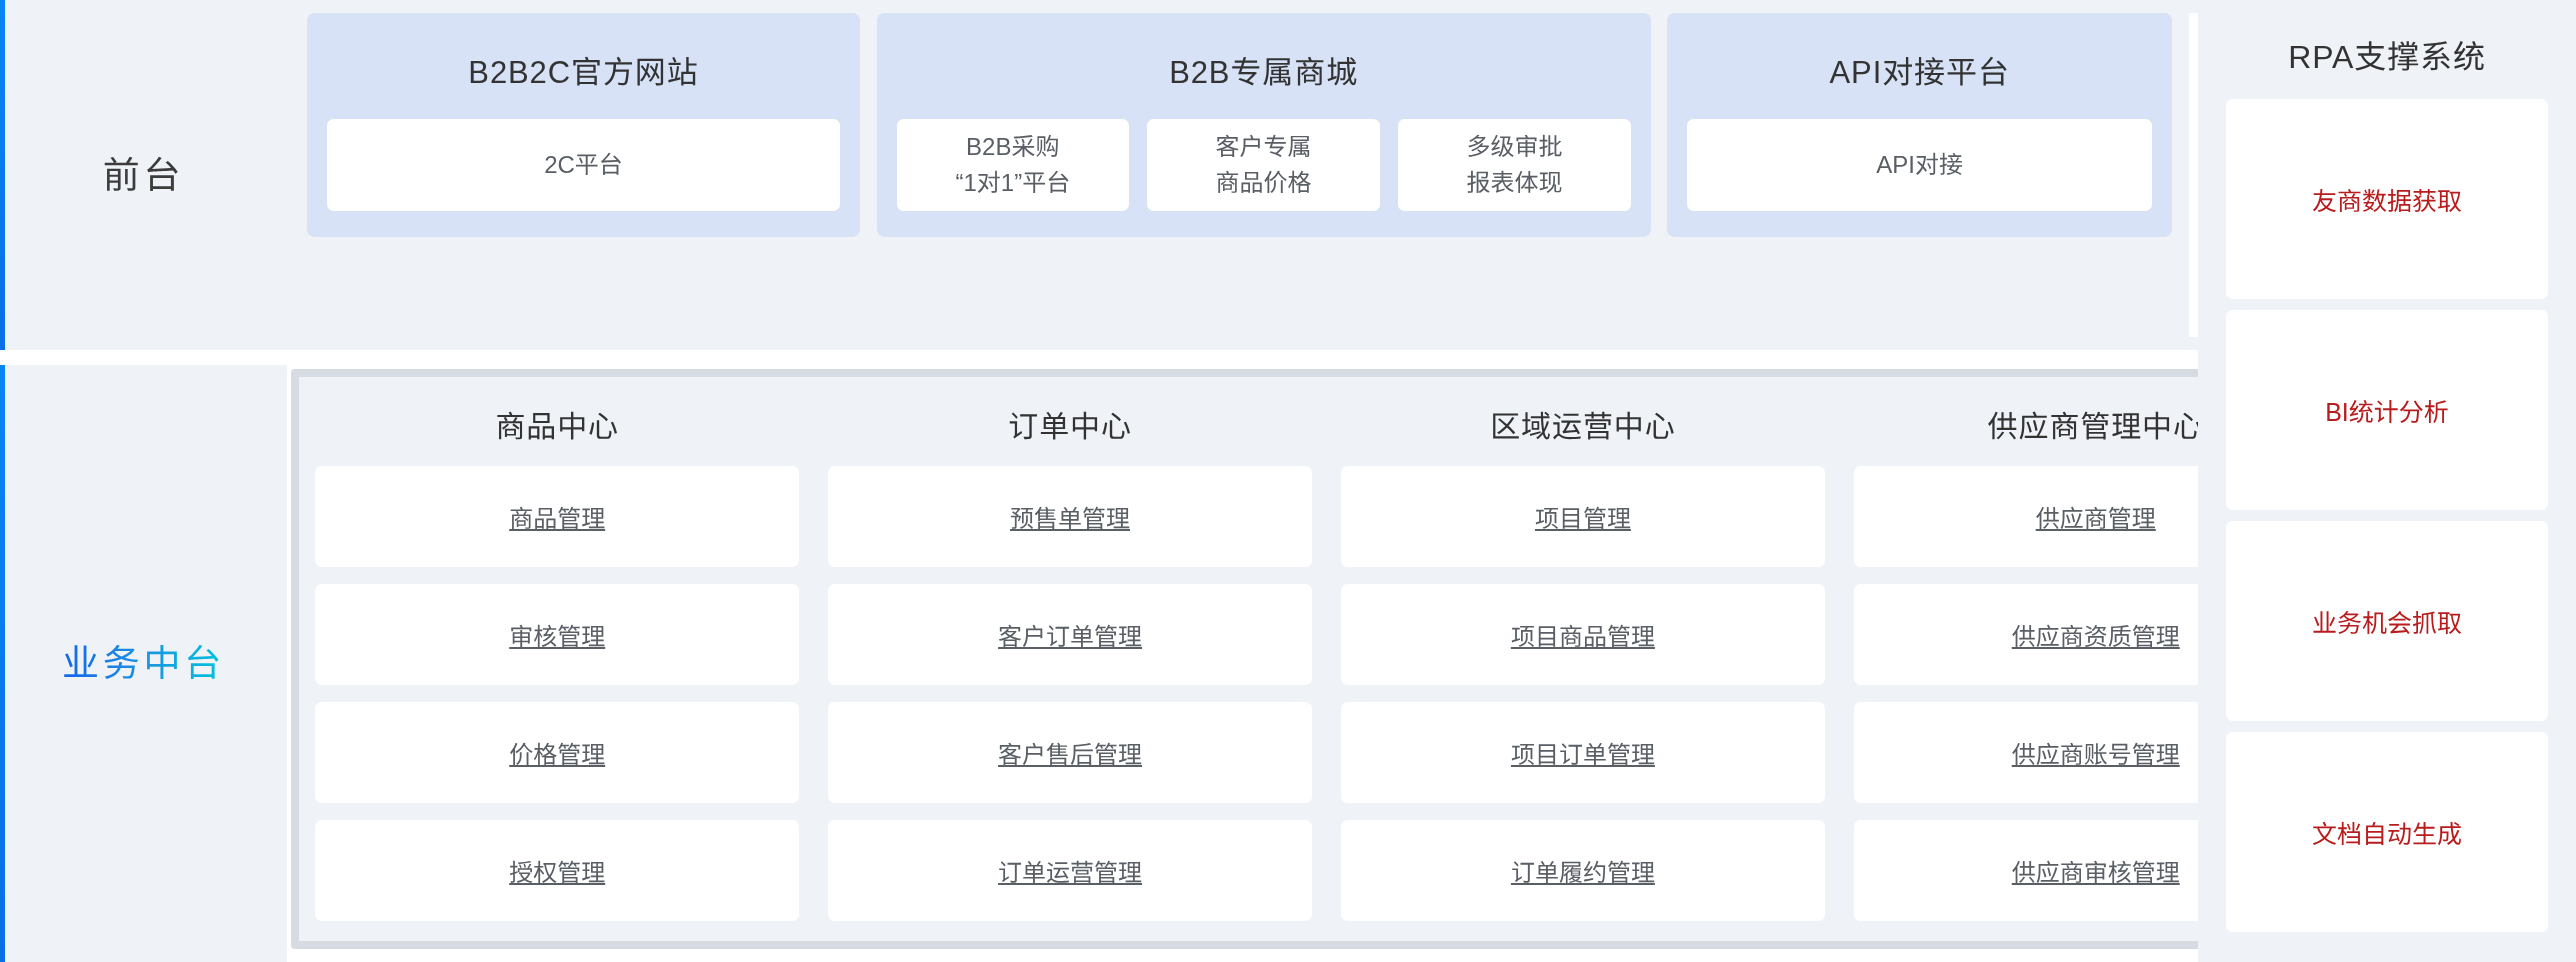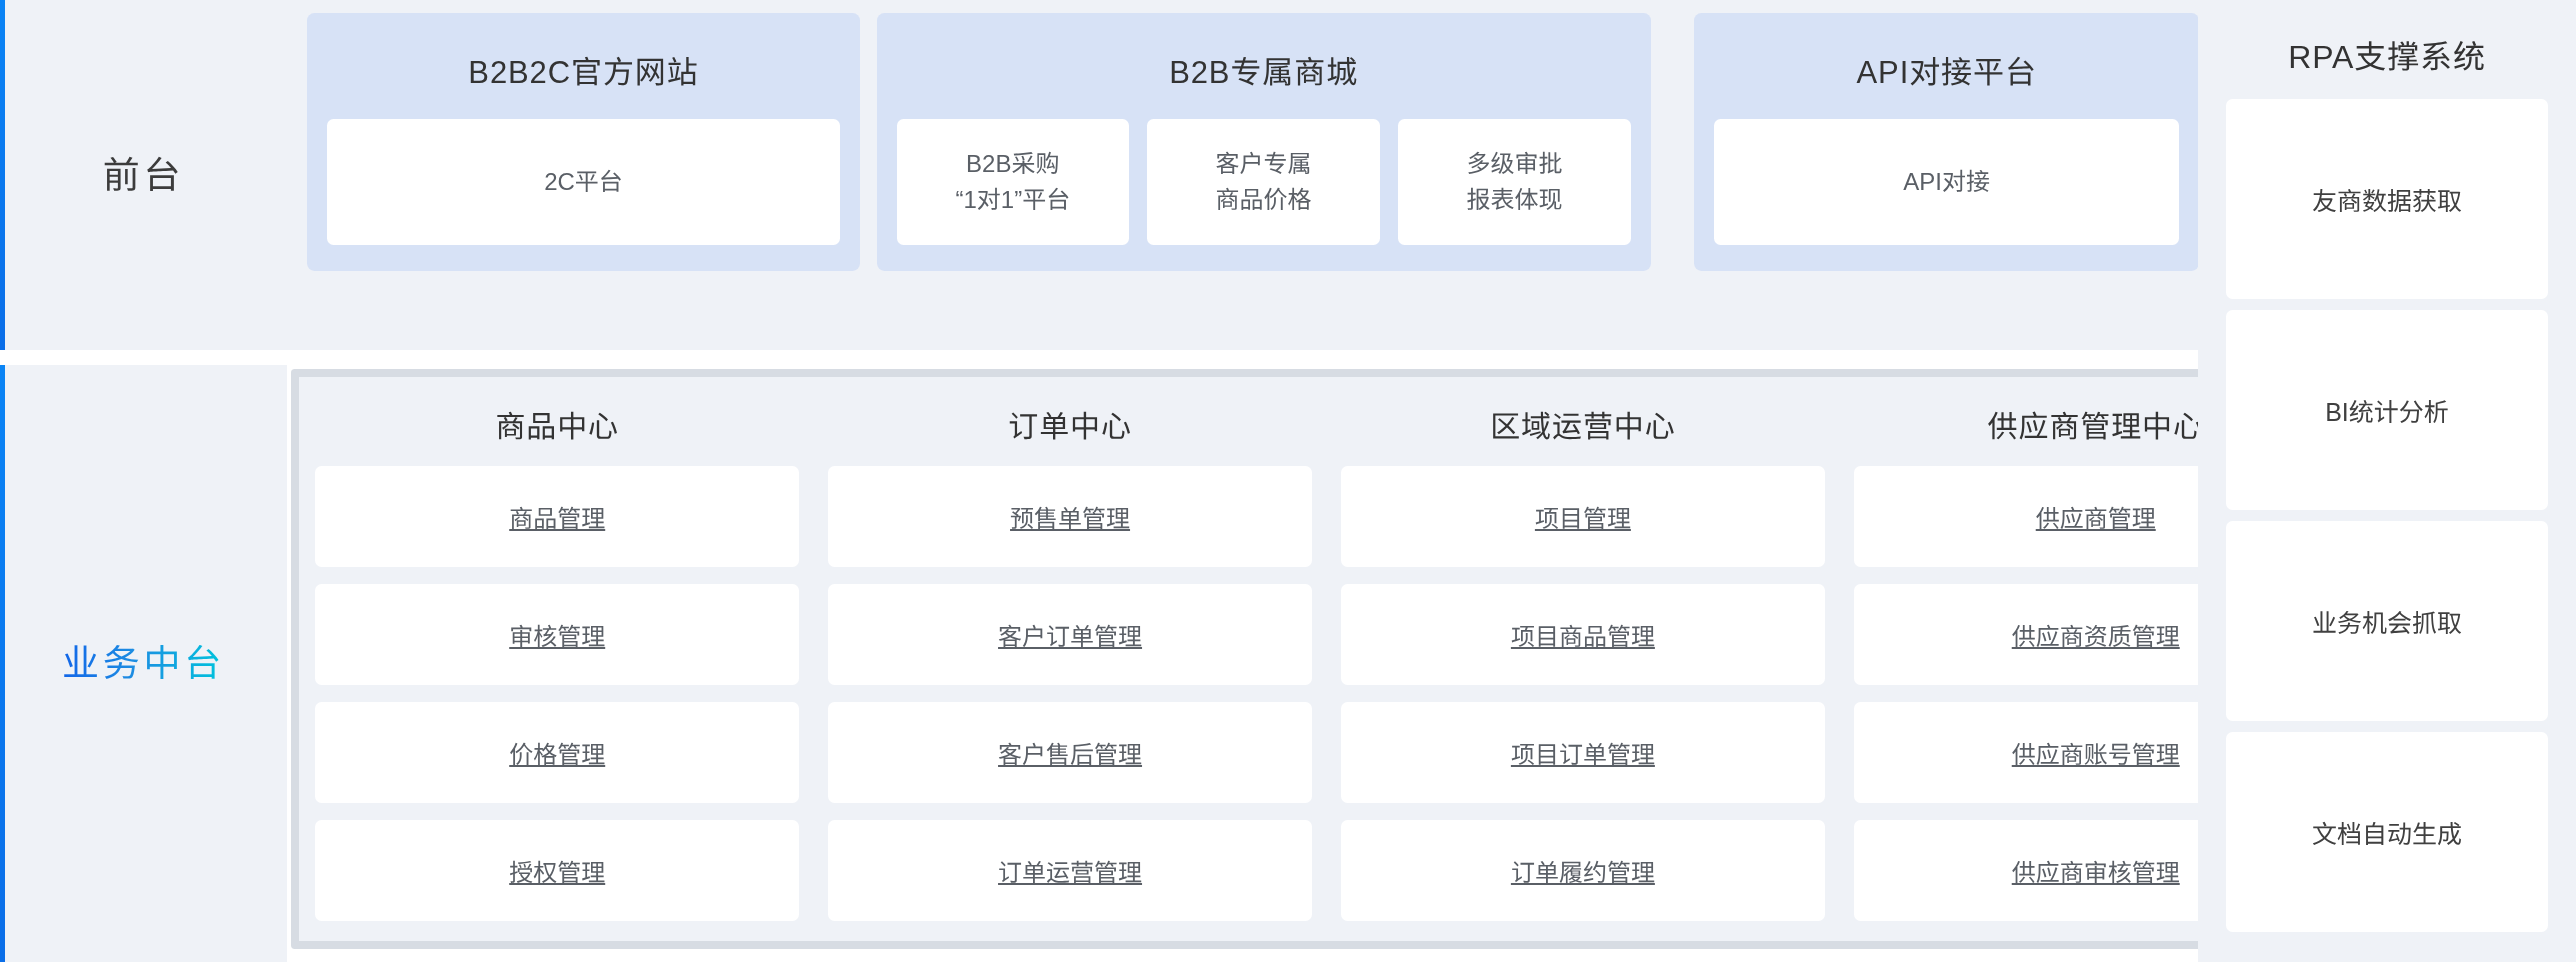--- a/index.html
+++ b/index.html
@@ -88,25 +88,25 @@
     box-sizing: border-box;
   }
 
   .group-box {
     background: #d7e2f6;
     border-radius: 7.4px;
     padding: 0 20px 26px 20px;
     box-sizing: border-box;
     display: flex;
     flex-direction: column;
-    height: 258px;
+    height: 224px;
   }
   .group-box.g1 { flex: 0 0 553px; }
   .group-box.g2 { flex: 0 0 774px; }
-  .group-box.g3 { flex: 0 0 505px; margin-left: 27px; }
+  .group-box.g3 { flex: 0 0 505px; }
 
   .group-title {
     font-size: 31px;
     color: #333333;
     text-align: center;
     line-height: 1;
     padding: 44px 0 31px 0;
     letter-spacing: 0.9px;
   }
 
@@ -163,21 +163,21 @@
     padding-bottom: 31px;
     flex: 1 1 auto;
   }
   .rpa-card {
     background: #ffffff;
     border-radius: 6.5px;
     flex: 1 1 0;
     display: flex;
     align-items: center;
     justify-content: center;
-    color: #404040;
+    color: #b91c1c;
     font-size: 25px;
     text-align: center;
   }
 
   
   .mid-main {
     flex: 1 1 auto;
     background: #ffffff;
     padding-right: 0;
     box-sizing: border-box;

